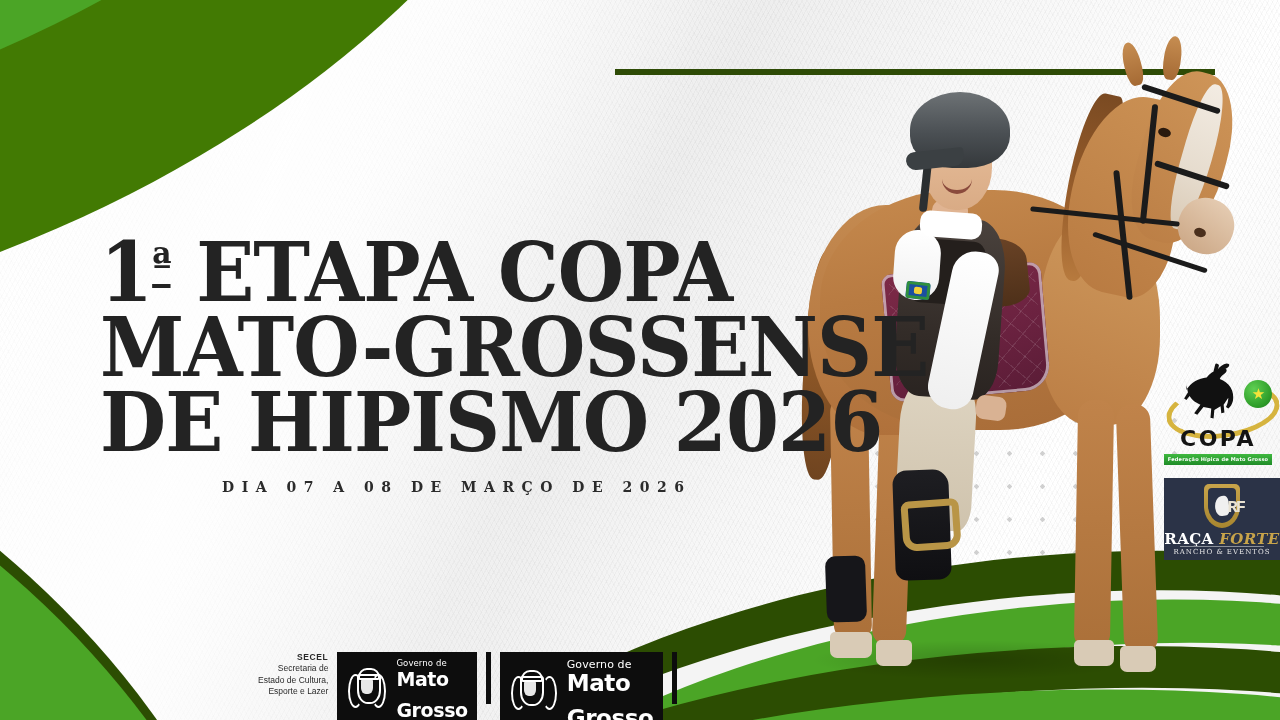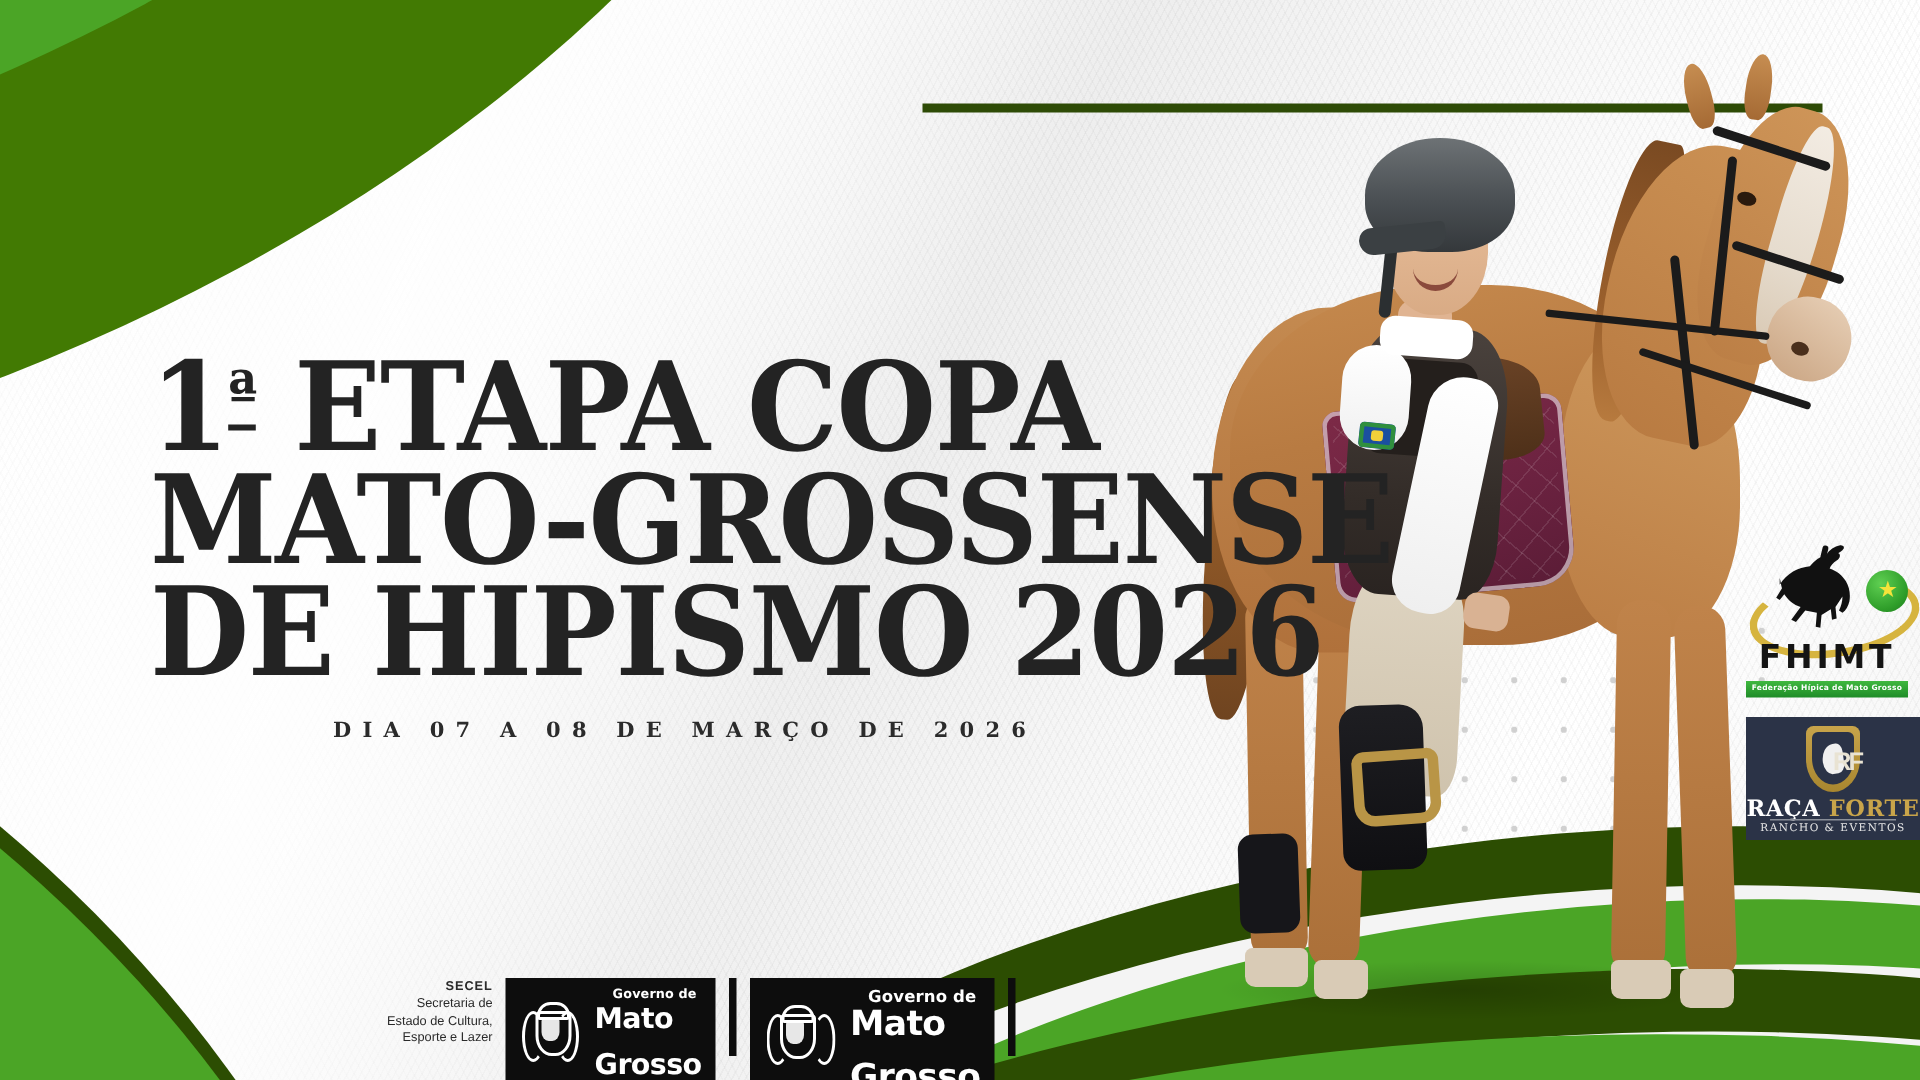--- a/index.html
+++ b/index.html
@@ -380,29 +380,29 @@
     background:#2b3347;border-radius:4px 4px 50% 50%;
   }
   .rf-horsehead{
     position:absolute;left:7px;top:8px;width:14px;height:20px;
     background:#f0f0f0;
     border-radius:60% 30% 35% 45%;
     transform:rotate(-8deg);
   }
   .rf-mono{
     position:absolute;left:14px;top:10px;width:22px;
-    font-family:Liberation Sans, sans-serif;font-weight:700;font-size:17px;
-    color:#e9e3d3;letter-spacing:-2px;
+    font-family:Liberation Mono, monospace;font-weight:700;font-size:17px;
+    color:#e9e3d3;letter-spacing:-2px;text-align:right;
   }
   .rf-name{
     position:absolute;left:0;top:52px;width:116px;text-align:center;
     font-family:"DejaVu Serif", serif;font-weight:700;font-size:15px;
     letter-spacing:.4px;color:#ffffff;white-space:nowrap;
   }
-  .rf-name .gold{color:#c8a44a;}
+  .rf-name .gold{color:#c8a44a;font-style:italic;}
   .rf-rule{
     position:absolute;left:16px;top:68px;width:84px;height:1px;background:#8b9099;
   }
   .rf-sub{
     position:absolute;left:0;top:70px;width:116px;text-align:center;
     font-family:"DejaVu Serif", serif;font-size:7px;letter-spacing:1px;
     color:#e6e6e6;white-space:nowrap;
   }
 
   
@@ -434,21 +434,21 @@
     position:absolute;top:8px;width:11px;height:30px;
     border:2px solid #ffffff;border-radius:50%;
   }
   .crest .crest-wreath-l{left:4px;border-right-color:transparent;}
   .crest .crest-wreath-r{right:4px;border-left-color:transparent;}
   .crest .crest-cap{
     position:absolute;left:14px;top:2px;width:18px;height:8px;
     border:2px solid #ffffff;border-radius:9px 9px 2px 2px;
   }
   .gov-words{color:#ffffff;font-family:"DejaVu Sans", sans-serif;line-height:1;}
-  .gov-small{font-size:8.5px;font-weight:700;letter-spacing:.1px;margin-left:12px;}
+  .gov-small{font-size:8.5px;font-weight:400;letter-spacing:.1px;}
   .gov-big{font-size:19px;font-weight:700;letter-spacing:-.4px;margin-top:2px;}
   .gov-big2{font-size:19px;font-weight:700;letter-spacing:-.4px;margin-top:12px;}
   .gov-sep{width:5px;height:52px;background:#0d0d0d;}
   .gov-badge.large .gov-small{font-size:11px;}
   .gov-badge.large .gov-big,.gov-badge.large .gov-big2{font-size:23px;}
   .gov-badge.large .crest{width:54px;height:54px;}
 </style>
 </head>
 <body>
 
@@ -550,21 +550,21 @@
 
   <div class="logo-fhimt">
     <div class="fh-ribbon"></div>
     <svg class="fh-horse" viewBox="0 0 100 80">
       <path fill="#111111" d="M8 36c6-10 16-15 26-16 4-5 9-9 15-10 3-2 7-3 10-1 2 2 0 5-2 6-3 2-5 4-6 7 6 2 11 6 14 11 3 5 4 11 3 17-1 4-3 8-6 10l-3-2c2-4 3-8 3-12l-6 9 1 10-4 1-1-9-8 5-1 11-4-1 1-12-10-2-8 10-4-2 8-11c-6-2-11-6-14-11l-4 5-3-2 5-8c-1-3-1-6-2-9z"></path>
       <path fill="#111111" d="M48 10c3-4 7-7 12-8 2 0 4 1 3 3-1 2-4 3-6 5-2 1-4 3-5 5z"></path>
       <rect x="44" y="2" width="5" height="12" rx="2" fill="#111111" transform="rotate(14 46 8)"></rect>
     </svg>
     <div class="fh-ball"></div>
     <div class="fh-star">★</div>
-    <div class="fh-name">FHIMT</div>
+    <div class="fh-name">COPA</div>
     <div class="fh-sub">Federação Hípica de Mato Grosso</div>
   </div>
 
   <div class="logo-raca">
     <div class="rf-shield">
       <div class="rf-shield-in">
         <div class="rf-horsehead"></div>
         <div class="rf-mono">RF</div>
       </div>
     </div>

